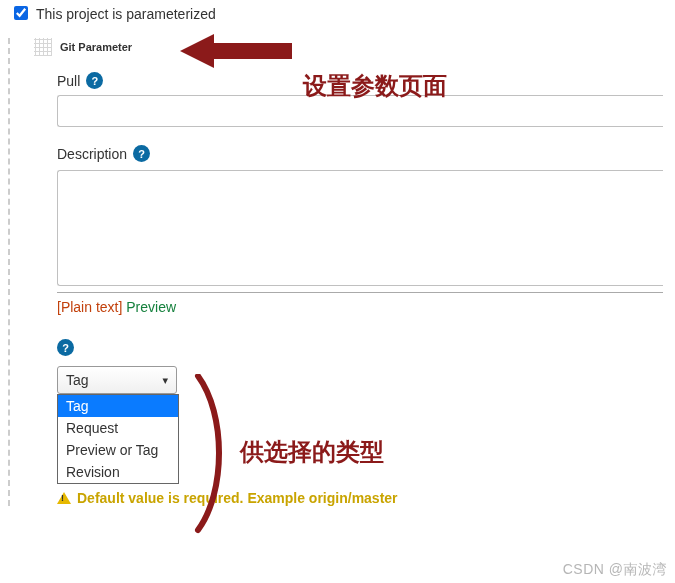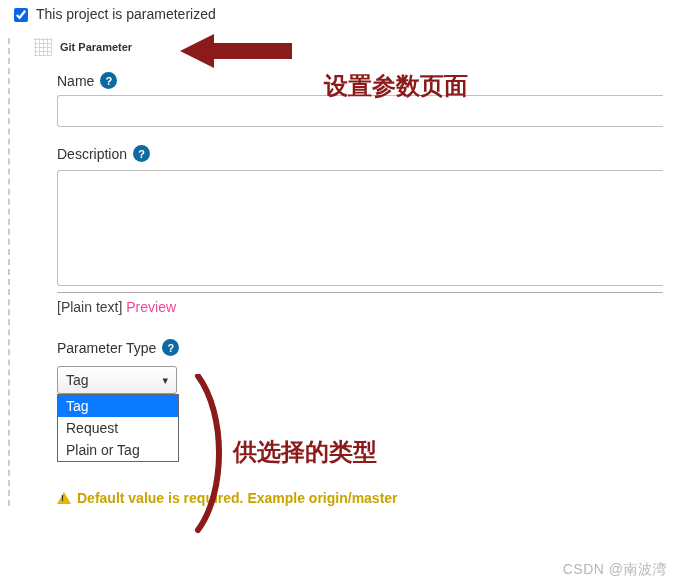--- a/index.html
+++ b/index.html
@@ -8,21 +8,21 @@
       font-size: 14px;
       color: #333;
       background: #fff;
       width: 675px;
       height: 583px;
       overflow: hidden;
       position: relative;
     }
     .top-row {
       display: flex;
-      align-items: flex-end;
+      align-items: flex-start;
       gap: 8px;
       padding: 6px 8px 2px 14px;
     }
     .checkbox {
       width: 14px;
       height: 14px;
       accent-color: #0A66E4;
     }
     .top-label { font-size: 14px; color: #333; }
     .dashed-border {
@@ -91,22 +91,22 @@
       margin-top: 2px;
     }
     .textarea-resize-line {
       width: 606px;
       height: 6px;
       border-bottom: 1px solid #aaa;
       margin-top: -2px;
       cursor: ns-resize;
     }
     .preview-row { margin-top: 6px; font-size: 14px; }
-    .muted { color: #404040; }
-    .link { color: #ec4899; cursor: pointer; }
+    .muted { color: #c2410c; }
+    .link { color: #15803d; cursor: pointer; }
     .type-section { margin-top: 24px; }
     .select-wrap { margin-top: 10px; position: relative; width: 120px; border-radius: 8px; }
     .select-box {
       width: 120px; height: 28px;
       border: 1px solid #999;
       border-radius: 3px;
       background: linear-gradient(#fff,#f0f0f0);
       font-size: 14px;
       padding: 0 8px;
       display: flex; align-items: center; justify-content: space-between;
@@ -173,68 +173,68 @@
 
 <div class="dashed-border">
   <div class="param-block">
     <div class="block-header">
       <div class="drag-handle"></div>
       <div class="block-title">Git Parameter</div>
     </div>
 
     <div class="inner">
       <div class="field-label">
-        <span>Name</span>
+        <span>Pull</span>
         <span class="help-icon">?</span>
       </div>
       <input class="text-input" type="text" style="">
 
       <div style="height:18px"></div>
 
       <div class="field-label">
         <span>Description</span>
         <span class="help-icon">?</span>
       </div>
       <textarea class="textarea" style=""></textarea>
       <div class="textarea-resize-line"></div>
 
       <div class="preview-row">
         <span class="muted">[Plain text]</span>
         <span class="link">Preview</span>
       </div>
 
       <div class="type-section">
         <div class="field-label">
-          <span>Parameter Type</span>
           <span class="help-icon">?</span>
         </div>
         <div class="select-wrap">
           <div class="select-box">
             <span>Tag</span>
             <span class="chevron">▾</span>
           </div>
           <div class="dropdown">
             <div class="option selected">Tag</div>
             <div class="option">Request</div>
-            <div class="option">Plain or Tag</div>
+            <div class="option">Preview or Tag</div>
+            <div class="option">Revision</div>
           </div>
         </div>
 
         <div class="warning-row">
           <span class="warn-icon"></span>
           <span>Default value is required. Example origin/master</span>
         </div>
       </div>
     </div>
   </div>
 </div>
 
 <svg class="arrow" style="left:180px; top:28px;" width="120" height="46">
   <polygon points="0,23 34,6 34,15 112,15 112,31 34,31 34,40" fill="#8b1a1a"></polygon>
 </svg>
-<div class="annot" style="left:324px; top:70px;">设置参数页面</div>
+<div class="annot" style="left:303px; top:70px;">设置参数页面</div>
 
 <svg class="bracket" style="left:178px; top:374px;" width="60" height="160">
   <path d="M20,2 C48,40 48,118 20,156" stroke="#8b1a1a" stroke-width="6" fill="none" stroke-linecap="round"></path>
 </svg>
-<div class="annot" style="left:233px; top:436px;">供选择的类型</div>
+<div class="annot" style="left:240px; top:436px;">供选择的类型</div>
 
 <div class="watermark">CSDN @南波湾</div>
 
 </body></html>

